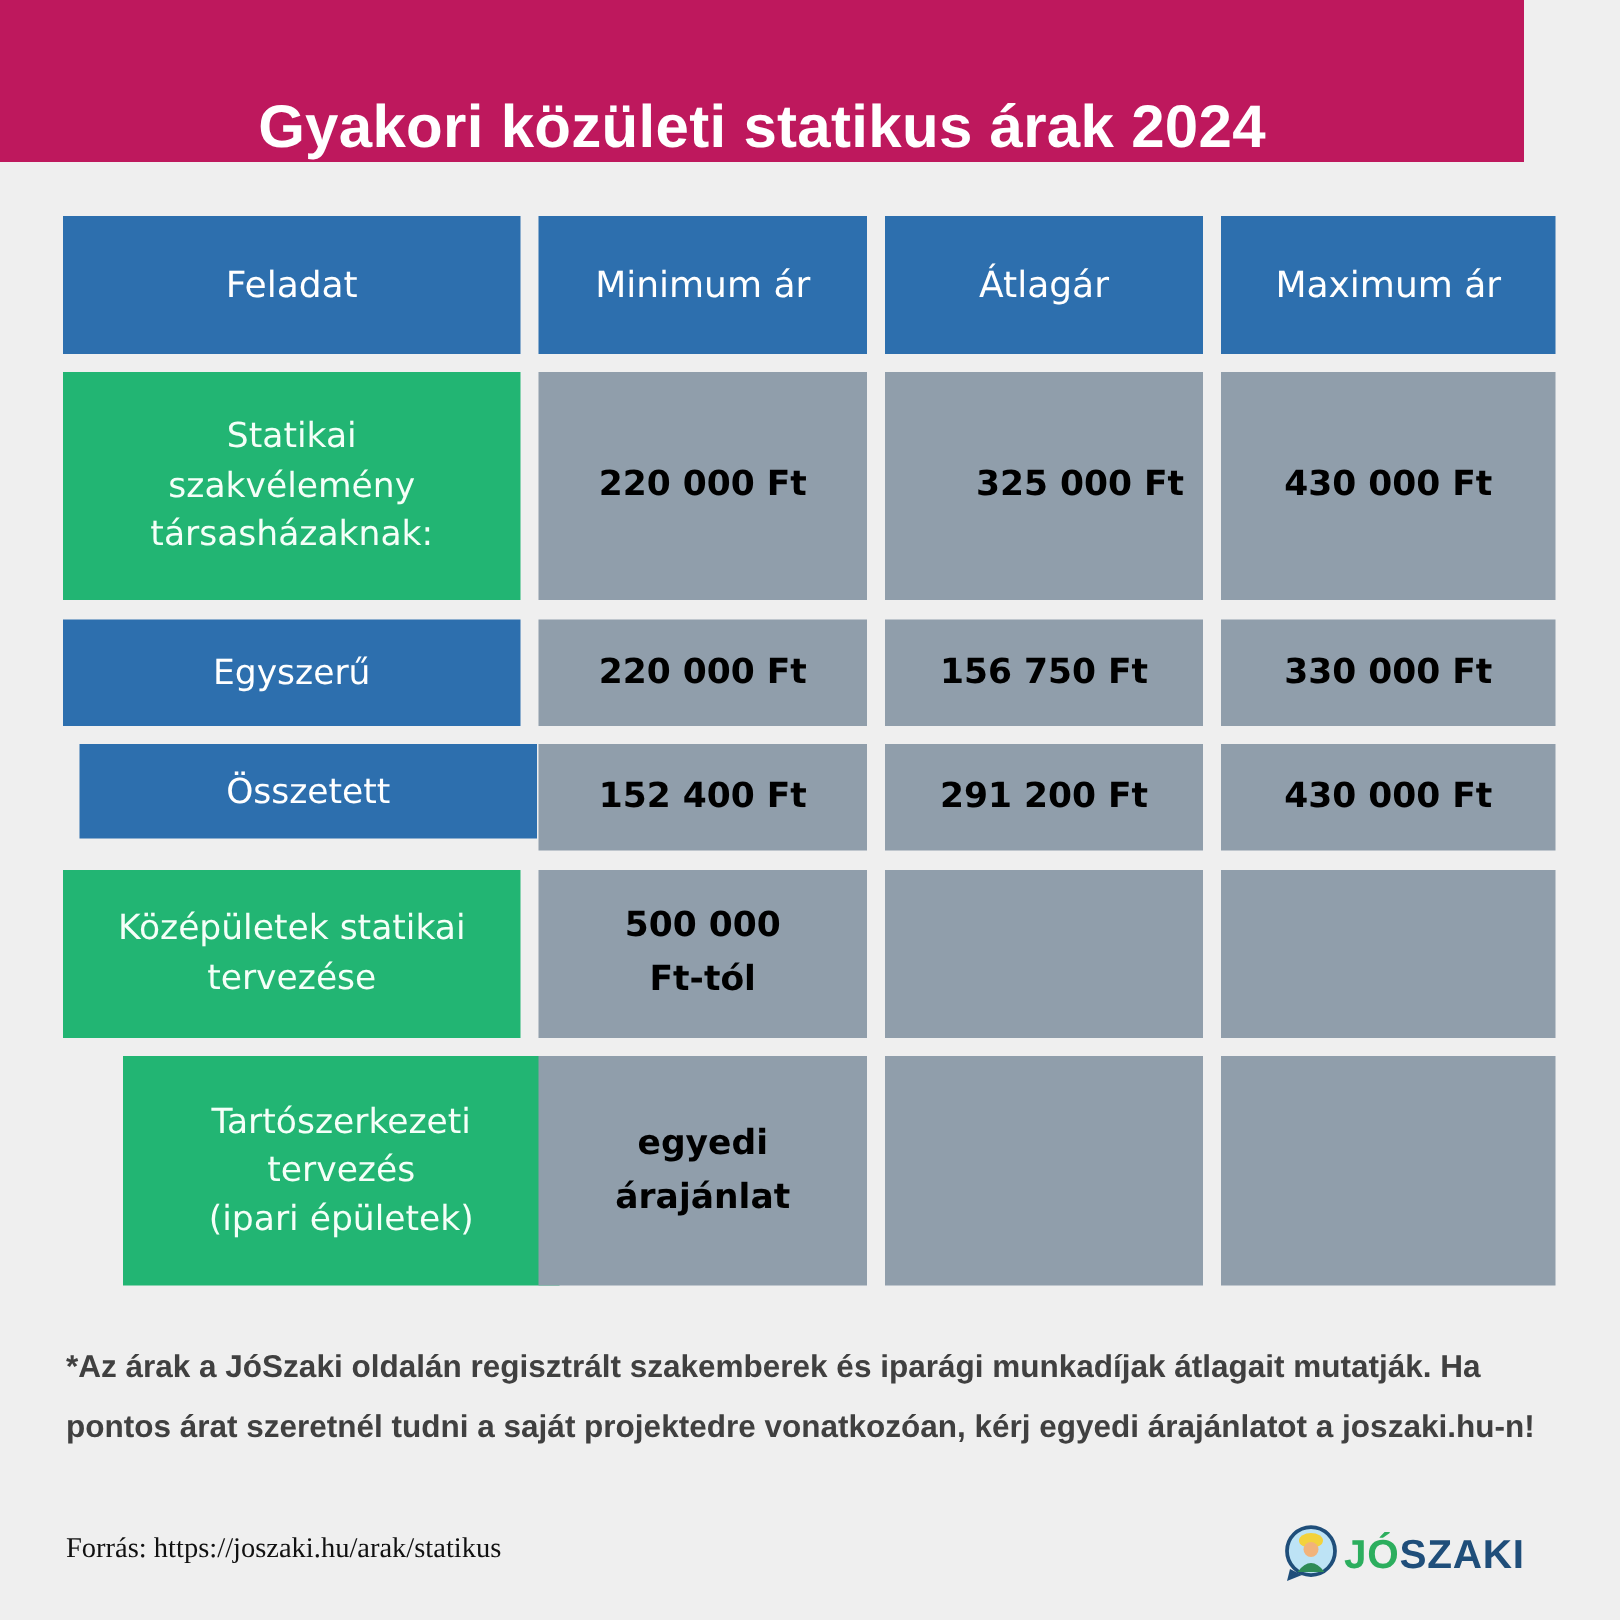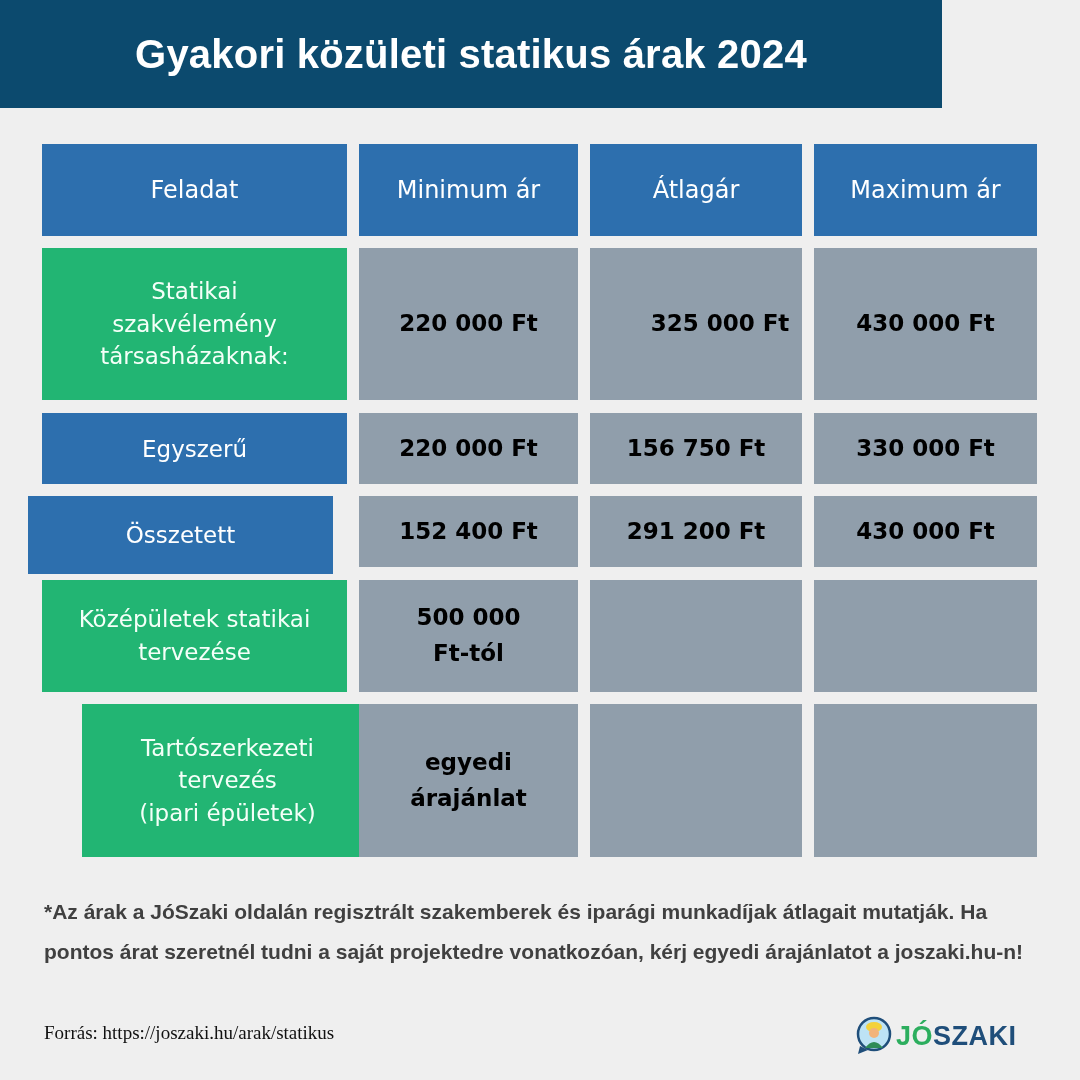--- a/index.html
+++ b/index.html
@@ -1,20 +1,20 @@
 <!DOCTYPE html>
 <html><head>
 <meta charset="utf-8">
 <style>
   * { box-sizing: border-box; margin: 0; padding: 0; }
   html, body { width: 1080px; height: 1080px; background: #efefef; overflow: hidden; }
   body { position: relative; font-family: "DejaVu Sans", sans-serif; }
   .header {
-    position: absolute; left: 0; top: 0; width: 942px; height: 108px;
-    background: #0c4a6e; display: flex; align-items: center; justify-content: center;
+    position: absolute; left: 0; top: 0; width: 1016px; height: 108px;
+    background: #be185d; display: flex; align-items: flex-end; justify-content: center;
   }
   .header h1 {
     color: #ffffff; font-family: "Liberation Sans", sans-serif; font-weight: 700;
     font-size: 40px; letter-spacing: 0.2px;
   }
   .cell {
     position: absolute; display: flex; align-items: center; justify-content: center;
     text-align: center; white-space: pre-line;
   }
   .th { background: #2d6fae; color: #fff; font-size: 24px; font-family: "DejaVu Sans", sans-serif; }
@@ -52,21 +52,21 @@
 társasházaknak:</div>
 <div class="cell val" style="left:359px;top:248px;width:219px;height:152px;">220 000 Ft</div>
 <div class="cell val" style="left:590px;top:248px;width:212px;height:152px;padding-left:48px;">325 000 Ft</div>
 <div class="cell val" style="left:814px;top:248px;width:223px;height:152px;">430 000 Ft</div>
 
 <div class="cell rowhead-blue" style="left:42px;top:413px;width:305px;height:71px;">Egyszerű</div>
 <div class="cell val" style="left:359px;top:413px;width:219px;height:71px;">220 000 Ft</div>
 <div class="cell val" style="left:590px;top:413px;width:212px;height:71px;">156 750 Ft</div>
 <div class="cell val" style="left:814px;top:413px;width:223px;height:71px;">330 000 Ft</div>
 
-<div class="cell rowhead-blue" style="left:28px;top:496px;width:305px;height:78px;">Összetett</div>
+<div class="cell rowhead-blue" style="left:53px;top:496px;width:305px;height:63px;">Összetett</div>
 <div class="cell val" style="left:359px;top:496px;width:219px;height:71px;">152 400 Ft</div>
 <div class="cell val" style="left:590px;top:496px;width:212px;height:71px;">291 200 Ft</div>
 <div class="cell val" style="left:814px;top:496px;width:223px;height:71px;">430 000 Ft</div>
 
 <div class="cell rowhead-green" style="left:42px;top:580px;width:305px;height:112px;">Középületek statikai
 tervezése</div>
 <div class="cell val" style="left:359px;top:580px;width:219px;height:112px;">500 000
 Ft-tól</div>
 <div class="cell val" style="left:590px;top:580px;width:212px;height:112px;"></div>
 <div class="cell val" style="left:814px;top:580px;width:223px;height:112px;"></div>

